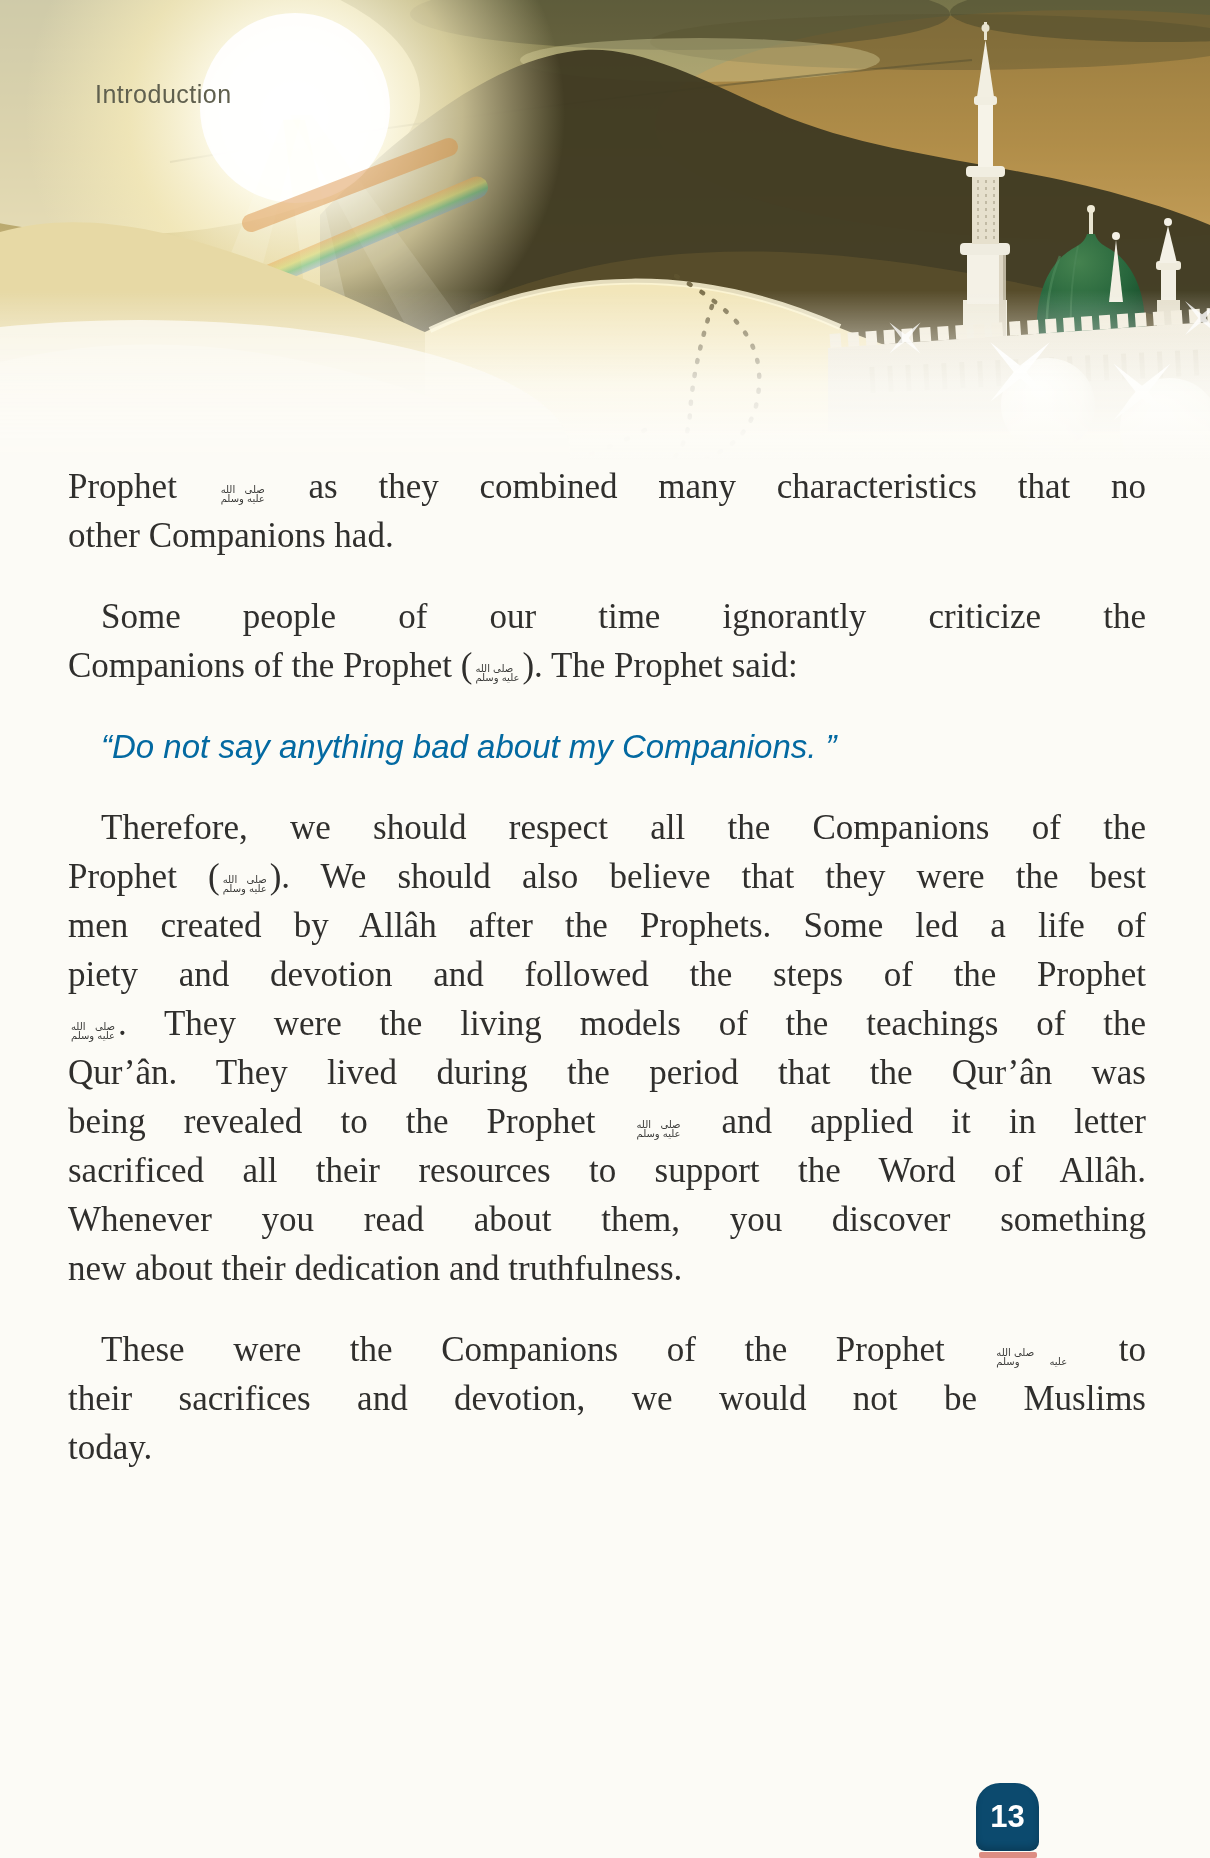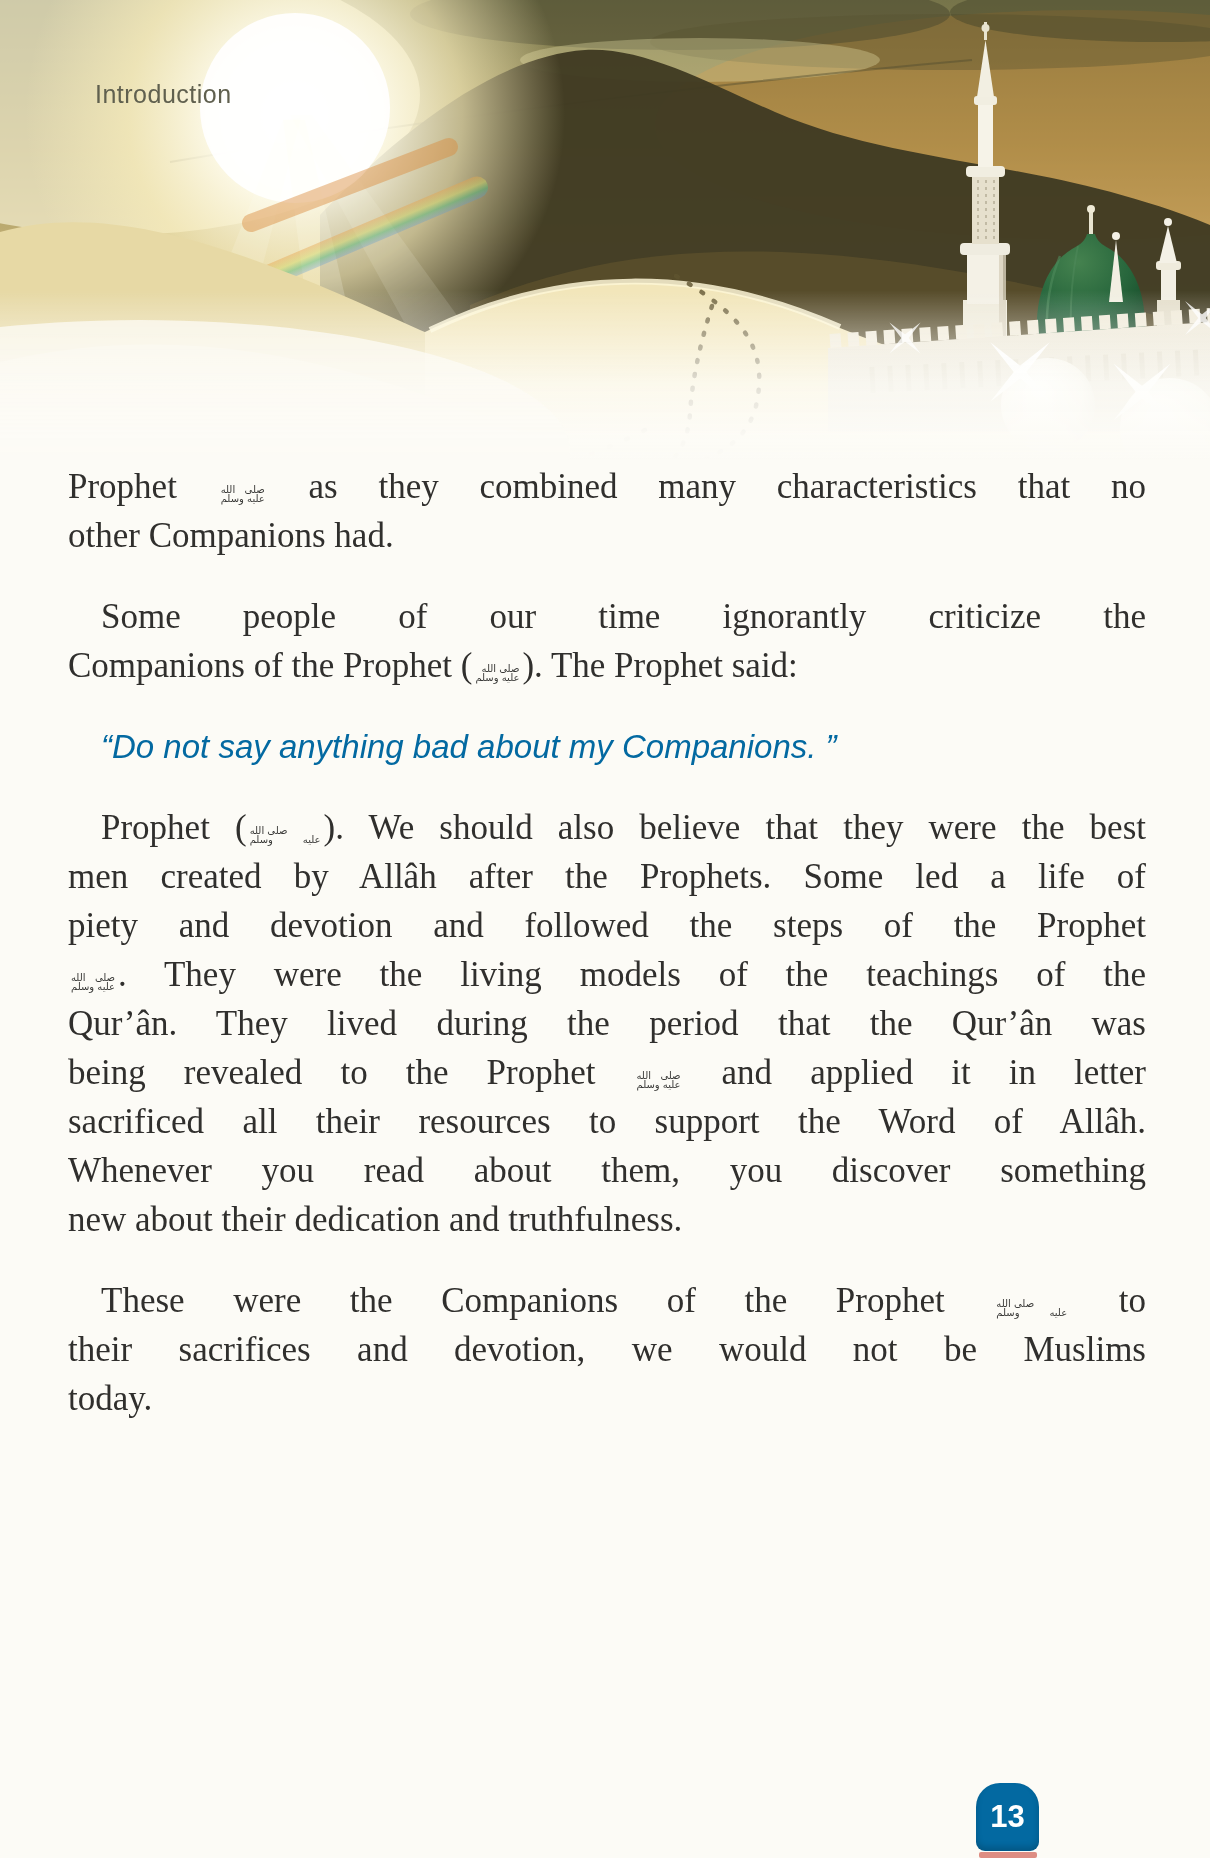--- a/index.html
+++ b/index.html
@@ -28,21 +28,21 @@
     line-height:49px;height:49px;white-space:normal;
     text-align:justify;
   }
   .line.just{text-align-last:justify;}
   .para.indent .line:first-child{text-indent:33px;margin-top:32px;}
   .para.quote .line{
     font-family:"Liberation Sans",sans-serif;
     font-style:italic;font-weight:500;font-size:33px;color:#0369a1;
   }
   .pbuh{
-    display:inline-block;direction:rtl;text-align:right;
+    display:inline-block;direction:rtl;text-align:left;
     font-family:"DejaVu Sans",sans-serif;font-style:normal;
     font-size:10px;line-height:9px;color:#3a3a38;
     vertical-align:-4px;margin:0 3px;min-width:30px;
   }
   
   .page-badge{
     position:absolute;left:976px;top:1783px;width:63px;height:68px;
     border-radius:24px 24px 9px 9px;
     display:flex;align-items:center;justify-content:center;
     font-family:"Liberation Sans",sans-serif;font-size:31px;font-weight:bold;
@@ -214,33 +214,34 @@
         <div class="line">other Companions had.</div>
       </div>
       <div class="para body indent">
         <div class="line just">Some people of our time ignorantly criticize the</div>
         <div class="line">Companions of the Prophet (<span class="pbuh">صلى الله<br>عليه وسلم</span>). The Prophet said:</div>
       </div>
       <div class="para quote indent">
         <div class="line">“Do not say anything bad about my Companions. ”</div>
       </div>
       <div class="para body indent">
+        <div class="line just">Therefore, we should respect all the Companions of the</div>
         <div class="line just">Prophet (<span class="pbuh">صلى الله<br>عليه وسلم</span>). We should also believe that they were the best</div>
         <div class="line just">men created by Allâh after the Prophets. Some led a life of</div>
         <div class="line just">piety and devotion and followed the steps of the Prophet</div>
         <div class="line just"><span class="pbuh">صلى الله<br>عليه وسلم</span>. They were the living models of the teachings of the</div>
         <div class="line just">Qur’ân. They lived during the period that the Qur’ân was</div>
         <div class="line just">being revealed to the Prophet <span class="pbuh">صلى الله<br>عليه وسلم</span> and applied it in letter</div>
         <div class="line just">sacrificed all their resources to support the Word of Allâh.</div>
         <div class="line just">Whenever you read about them, you discover something</div>
         <div class="line">new about their dedication and truthfulness.</div>
       </div>
       <div class="para body indent">
         <div class="line just">These were the Companions of the Prophet <span class="pbuh">صلى الله<br>عليه وسلم</span> to</div>
         <div class="line just">their sacrifices and devotion, we would not be Muslims</div>
         <div class="line">today.</div>
       </div>
     </div>
 
-  <div class="page-badge" style="background: #0369a1;">13</div>
+  <div class="page-badge" style="background: #0c4a6e;">13</div>
   <div class="page-edge-strip" style="background: rgb(221, 141, 131);"></div>
 
 </div>
 
 </body></html>

